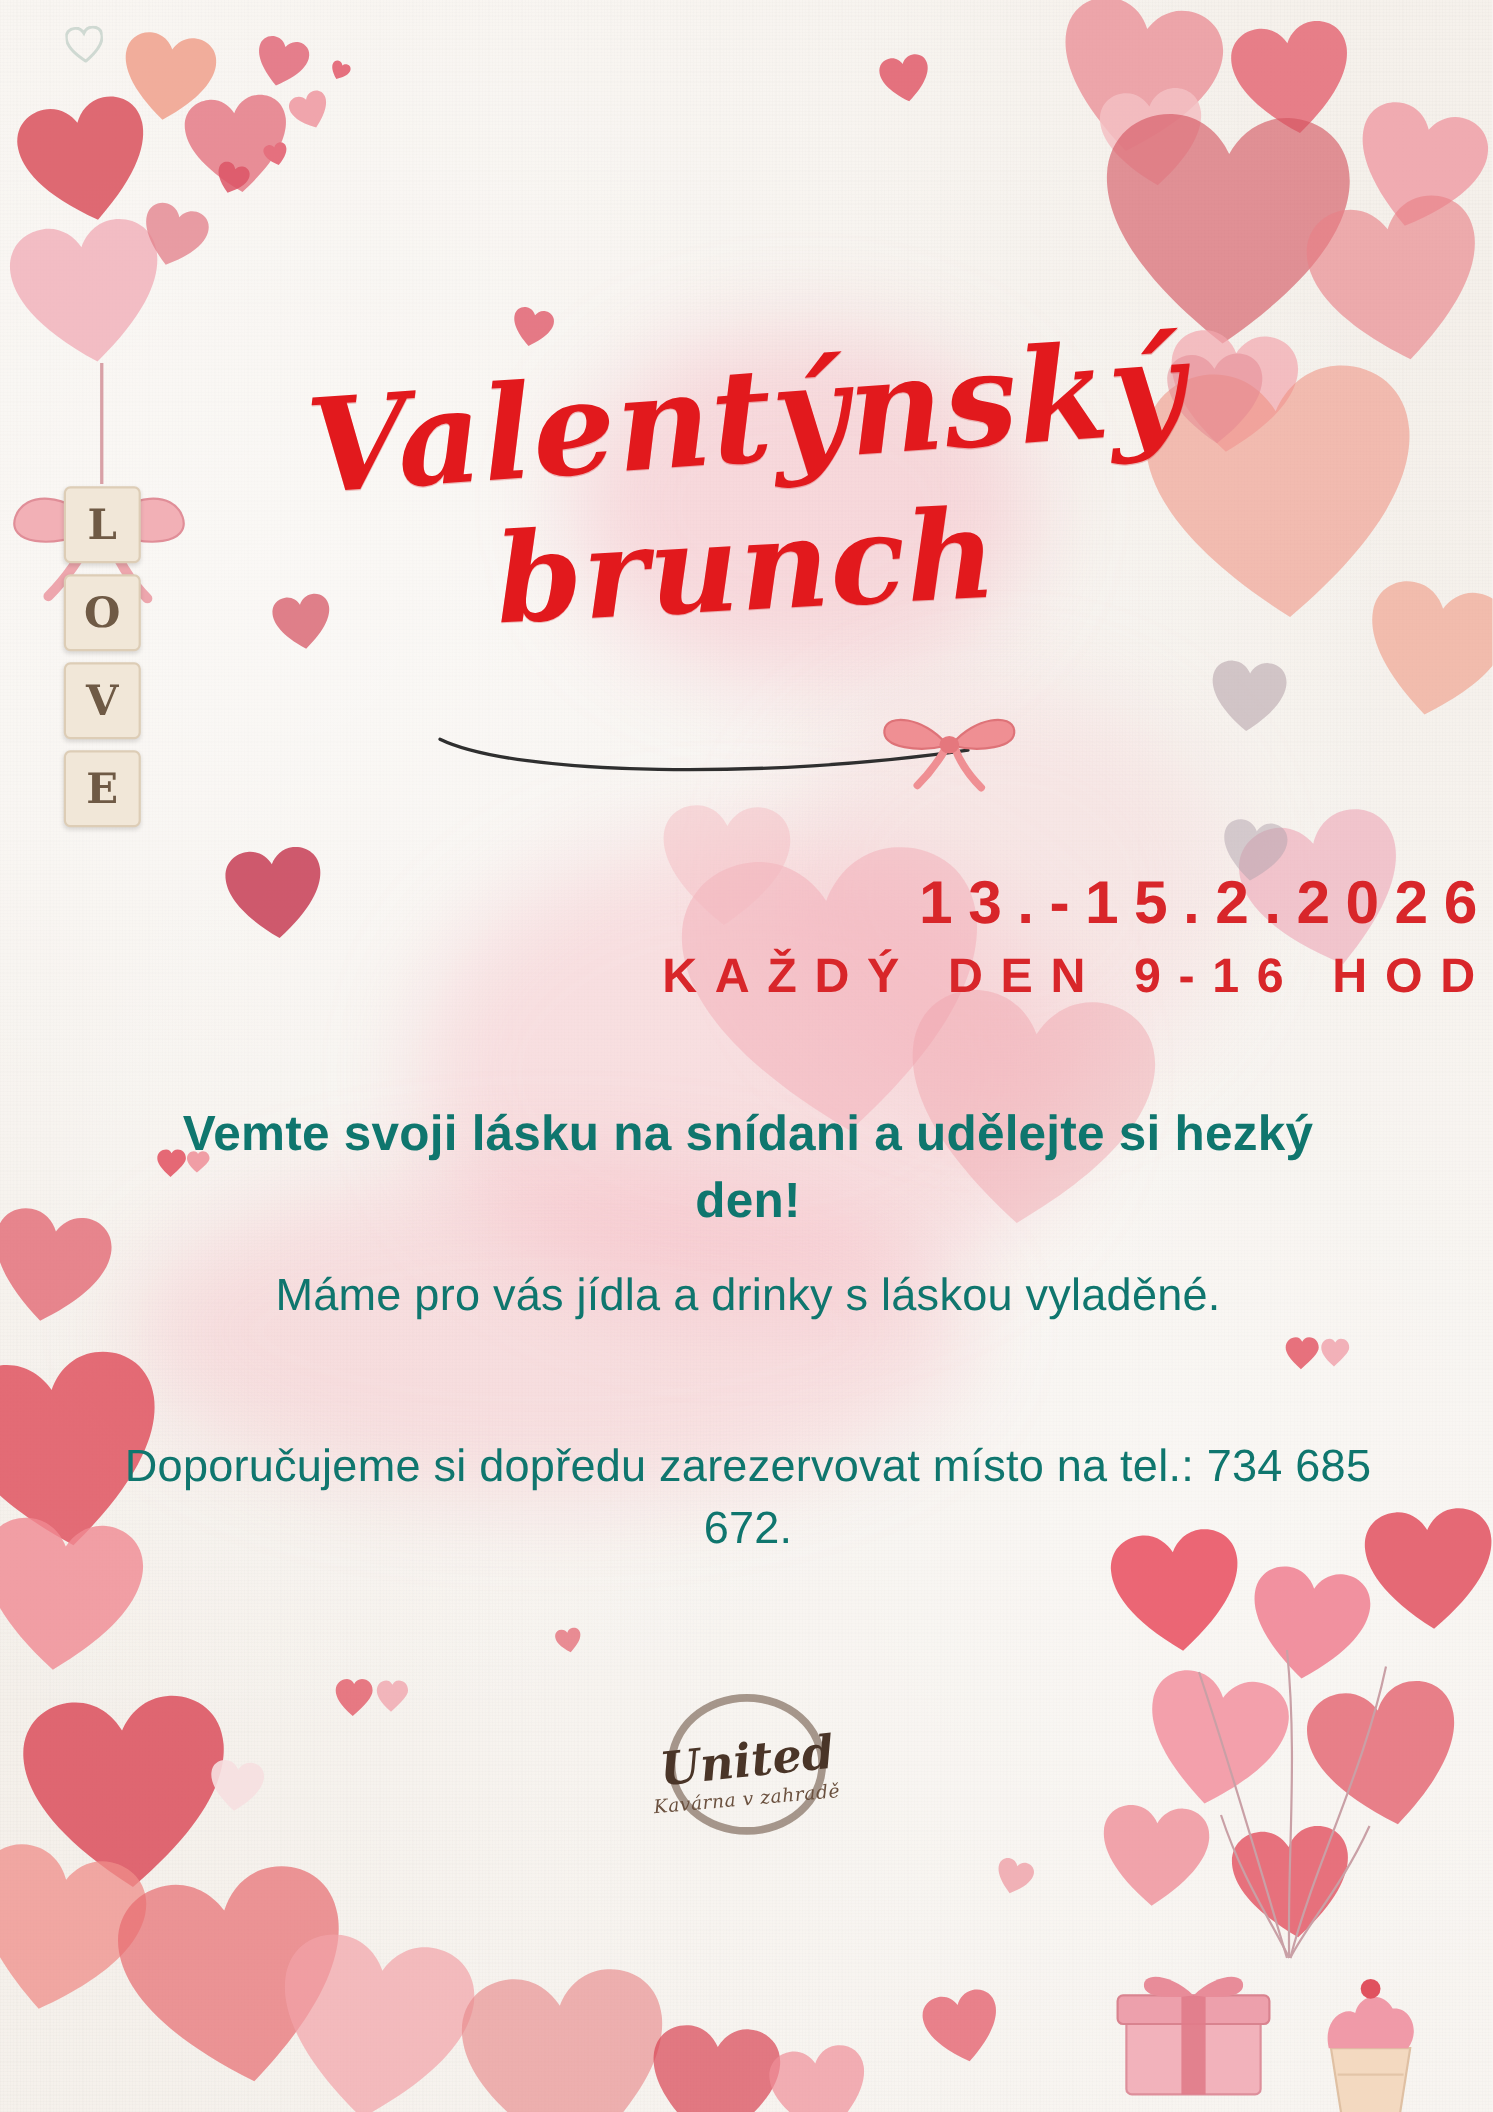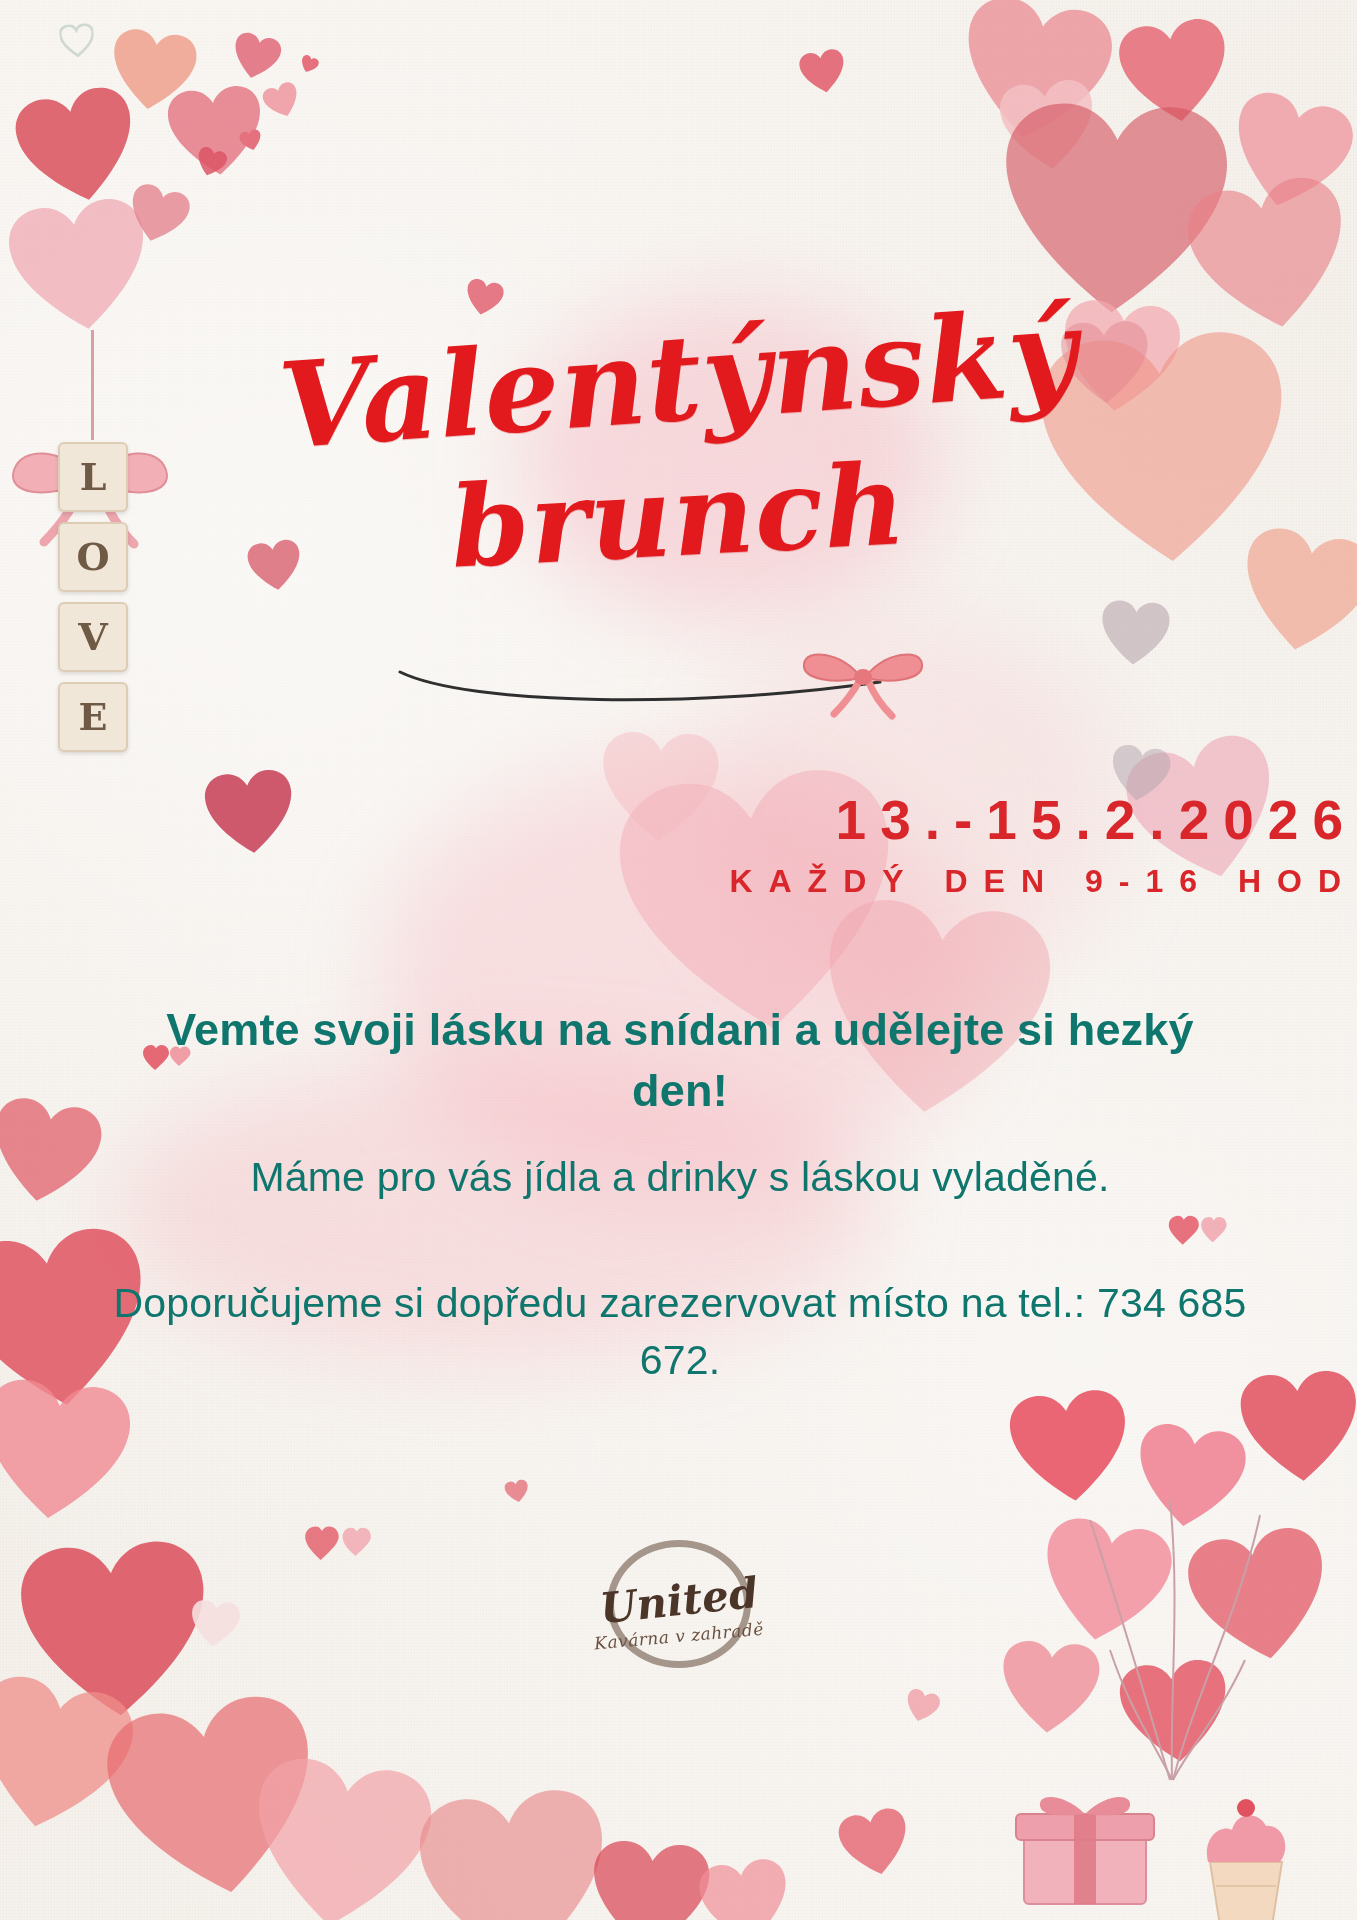--- a/index.html
+++ b/index.html
@@ -89,21 +89,21 @@
     color: #d8262a;
     font-family: "Liberation Sans", sans-serif;
     font-weight: 700;
   }
   .date-line {
     font-size: 55px;
     letter-spacing: 14px;
     line-height: 1.12;
   }
   .time-line {
-    font-size: 32px;
+    font-size: 44px;
     letter-spacing: 16px;
     line-height: 1.2;
     margin-top: 10px;
     margin-left: 39px;
   }
 
   .body-block {
     position: absolute;
     top: 1000px;
     left: 95px;
@@ -118,21 +118,21 @@
     letter-spacing: 0.2px;
     margin: 0 40px;
   }
   .para {
     font-size: 41px;
     font-weight: 400;
     line-height: 1.4;
     margin-top: 27px;
     letter-spacing: 0.2px;
   }
-  .para.second { margin-top: 69px; }
+  .para.second { margin-top: 98px; }
 
   .logo {
     position: absolute;
     top: 1540px;
     left: 50%;
     transform: translateX(-50%);
     width: 180px;
     height: 140px;
     text-align: center;
   }

